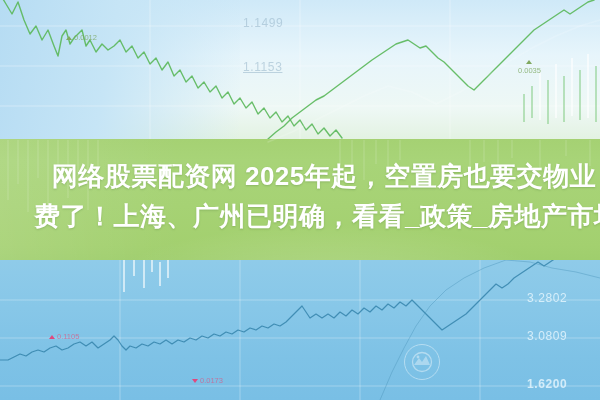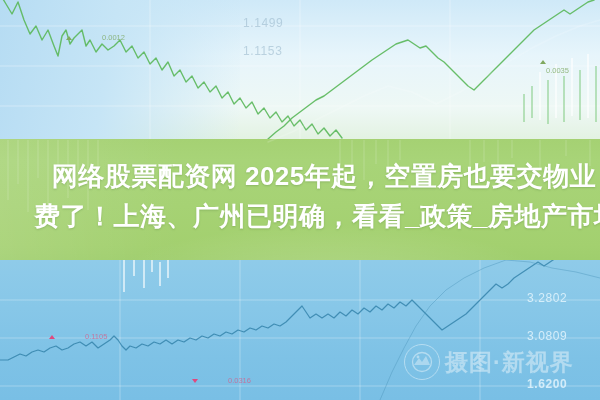--- a/index.html
+++ b/index.html
@@ -121,21 +121,21 @@
     border-left: 3px solid transparent;
     border-right: 3px solid transparent;
     border-bottom: 4px solid #e0487f;
   }
   .marker .tri-down {
     width: 0; height: 0;
     border-left: 3px solid transparent;
     border-right: 3px solid transparent;
     border-top: 4px solid #e0487f;
   }
-  .marker .m-text { color: rgba(215,90,135,0.72); margin-left: 28px; }
+  .marker .m-text { color: rgba(215,90,135,0.72); }
   .marker.on-green .m-text { color: rgba(120,165,90,0.75); }
   .marker.on-green .tri-up { border-bottom-color: #7fa85e; }
 
   
   .headline {
     position: absolute;
     left: 0;
     top: 156px;
     width: 526px;
     color: #ffffff;
@@ -258,41 +258,41 @@
       <line class="candle-wh" x1="160" y1="262" x2="160" y2="286"></line>
       <line class="candle-wh" x1="168" y1="260" x2="168" y2="278"></line>
     </g>
 
     <polyline class="line-blue" points="0,360 8,360 14,357 20,354 26,356 32,352 38,350 44,352 50,348 56,346 62,350 68,348 74,344 80,342 86,346 92,342 98,348 104,344 110,340 114,336 118,340 122,346 126,350 130,346 136,348 142,344 148,346 154,342 160,344 166,340 172,344 178,340 184,342 190,338 196,340 202,336 208,338 214,334 220,336 226,332 232,334 238,330 244,332 250,328 256,330 262,326 268,328 274,324 280,326 286,322 292,316 298,310 302,306 306,312 310,318 316,314 322,318 328,314 334,318 340,312 346,316 352,310 358,314 364,308 370,312 376,306 382,310 388,304 394,308 400,302 406,306 412,300 418,306 424,312 430,318 436,324 442,330 448,326 454,322 460,318 466,314 472,308 478,302 484,296 490,290 496,284 502,288 508,284 514,278 520,274 526,270 532,266 538,262 544,266 550,262 556,258 562,256 568,252 574,250 580,248 586,246 592,244 600,242"></polyline>
 
     <polyline class="line-blue-soft" points="380,400 392,372 404,348 416,326 430,306 446,290 464,278 484,268 506,260 530,262 552,268 576,272 600,278"></polyline>
   </svg>
 
   <div class="axis-label faint-top" style="left:243px; top:16px;">1.1499</div>
-  <div class="axis-label faint-top" style="left:243px; top:44px;">1.1153</div>
+  <div class="axis-label faint-top" style="left:243px; top:60px;text-decoration:underline;">1.1153</div>
 
   <div class="axis-label faint-bottom" style="left:527px; top:291px;">3.2802</div>
   <div class="axis-label faint-bottom" style="left:527px; top:329px;">3.0809</div>
   <div class="axis-label faint-bottom" style="left:527px; top:377px;font-weight:bold;">1.6200</div>
 
   <div class="marker on-green" style="left:66px; top:33px;">
     <span class="tri-up"></span>
     <span class="m-text">0.0012</span>
   </div>
   <div class="marker on-green" style="left:518px; top:60px;flex-direction:column;">
     <span class="tri-up"></span>
     <span class="m-text">0.0035</span>
   </div>
   <div class="marker" style="left:49px; top:332px;">
     <span class="tri-up"></span>
     <span class="m-text">0.1105</span>
   </div>
   <div class="marker" style="left:192px; top:376px;">
     <span class="tri-down"></span>
-    <span class="m-text">0.0316</span>
+    <span class="m-text">0.0173</span>
   </div>
 
   <div class="band-green"></div>
   <div class="band-green-sheen"></div>
 
   <svg class="chart-layer" viewBox="0 0 600 400" style="opacity:0.16;">
     <g>
       <line class="candle-wh" x1="8" y1="140" x2="8" y2="200"></line>
       <line class="candle-wh" x1="18" y1="140" x2="18" y2="184"></line>
       <line class="candle-wh" x1="28" y1="140" x2="28" y2="212"></line>
@@ -326,16 +326,15 @@
   </div>
 
   <div class="watermark">
     <span class="wm-logo">
       <svg width="26" height="26" viewBox="0 0 26 26">
         <circle cx="13" cy="13" r="9.5" fill="none" stroke="#ffffff" stroke-width="1.3"></circle>
         <path d="M5 16 L10 9 L13 13 L17 7 L21 16 Z" fill="#ffffff" opacity="0.85"></path>
         <circle cx="9" cy="8" r="1.4" fill="#ffffff"></circle>
       </svg>
     </span>
-    <span class="wm-text">摄图·新视界</span>
   </div>
 
 </div>
 
 </body></html>

